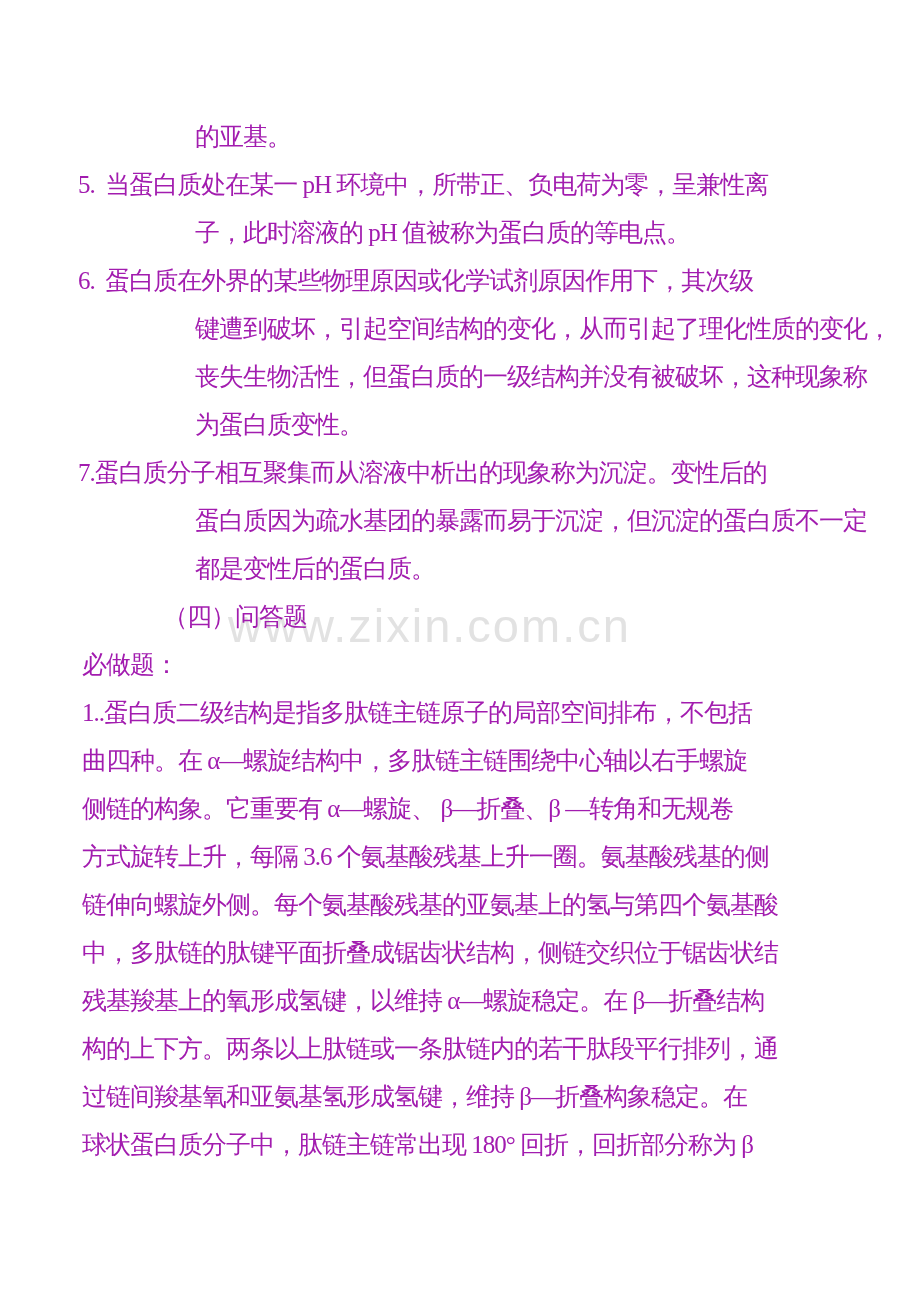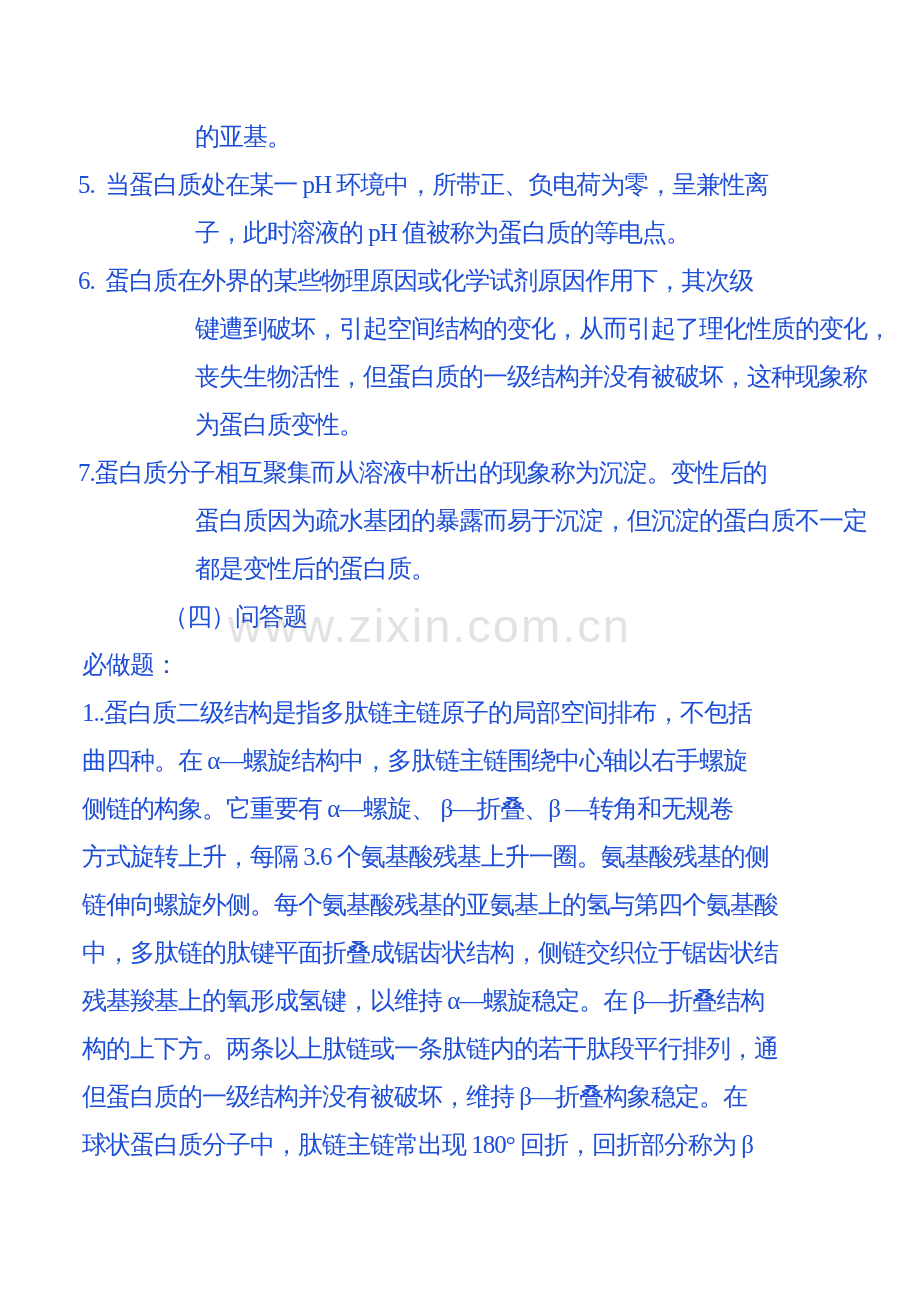--- a/index.html
+++ b/index.html
@@ -29,21 +29,21 @@
     z-index: 0;
     white-space: pre;
     user-select: none;
   }
   .textlayer {
     position: absolute;
     left: 0;
     top: 113px;
     width: 860px;
     z-index: 1;
-    color: #1d4ed8;
+    color: #a21caf;
   }
   .line {
     height: 48px;
     line-height: 48px;
     font-size: 25px;
     letter-spacing: -1px;
     white-space: pre;
   }
   
   .in-cont  { margin-left: 195px; }  
@@ -72,17 +72,17 @@
     <div class="line in-head">（四）问答题</div>
     <div class="line in-flush">必做题：</div>
     <div class="line in-flush">1..蛋白质二级结构是指多肽链主链原子的局部空间排布，不包括</div>
     <div class="line in-flush">曲四种。在 α—螺旋结构中，多肽链主链围绕中心轴以右手螺旋</div>
     <div class="line in-flush">侧链的构象。它重要有 α—螺旋、 β—折叠、β —转角和无规卷</div>
     <div class="line in-flush">方式旋转上升，每隔 3.6 个氨基酸残基上升一圈。氨基酸残基的侧</div>
     <div class="line in-flush">链伸向螺旋外侧。每个氨基酸残基的亚氨基上的氢与第四个氨基酸</div>
     <div class="line in-flush">中，多肽链的肽键平面折叠成锯齿状结构，侧链交织位于锯齿状结</div>
     <div class="line in-flush">残基羧基上的氧形成氢键，以维持 α—螺旋稳定。在 β—折叠结构</div>
     <div class="line in-flush">构的上下方。两条以上肽链或一条肽链内的若干肽段平行排列，通</div>
-    <div class="line in-flush">但蛋白质的一级结构并没有被破坏，维持 β—折叠构象稳定。在</div>
+    <div class="line in-flush">过链间羧基氧和亚氨基氢形成氢键，维持 β—折叠构象稳定。在</div>
     <div class="line in-flush">球状蛋白质分子中，肽链主链常出现 180° 回折，回折部分称为 β</div>
   </div>
 
 </div>
 
 </body></html>

